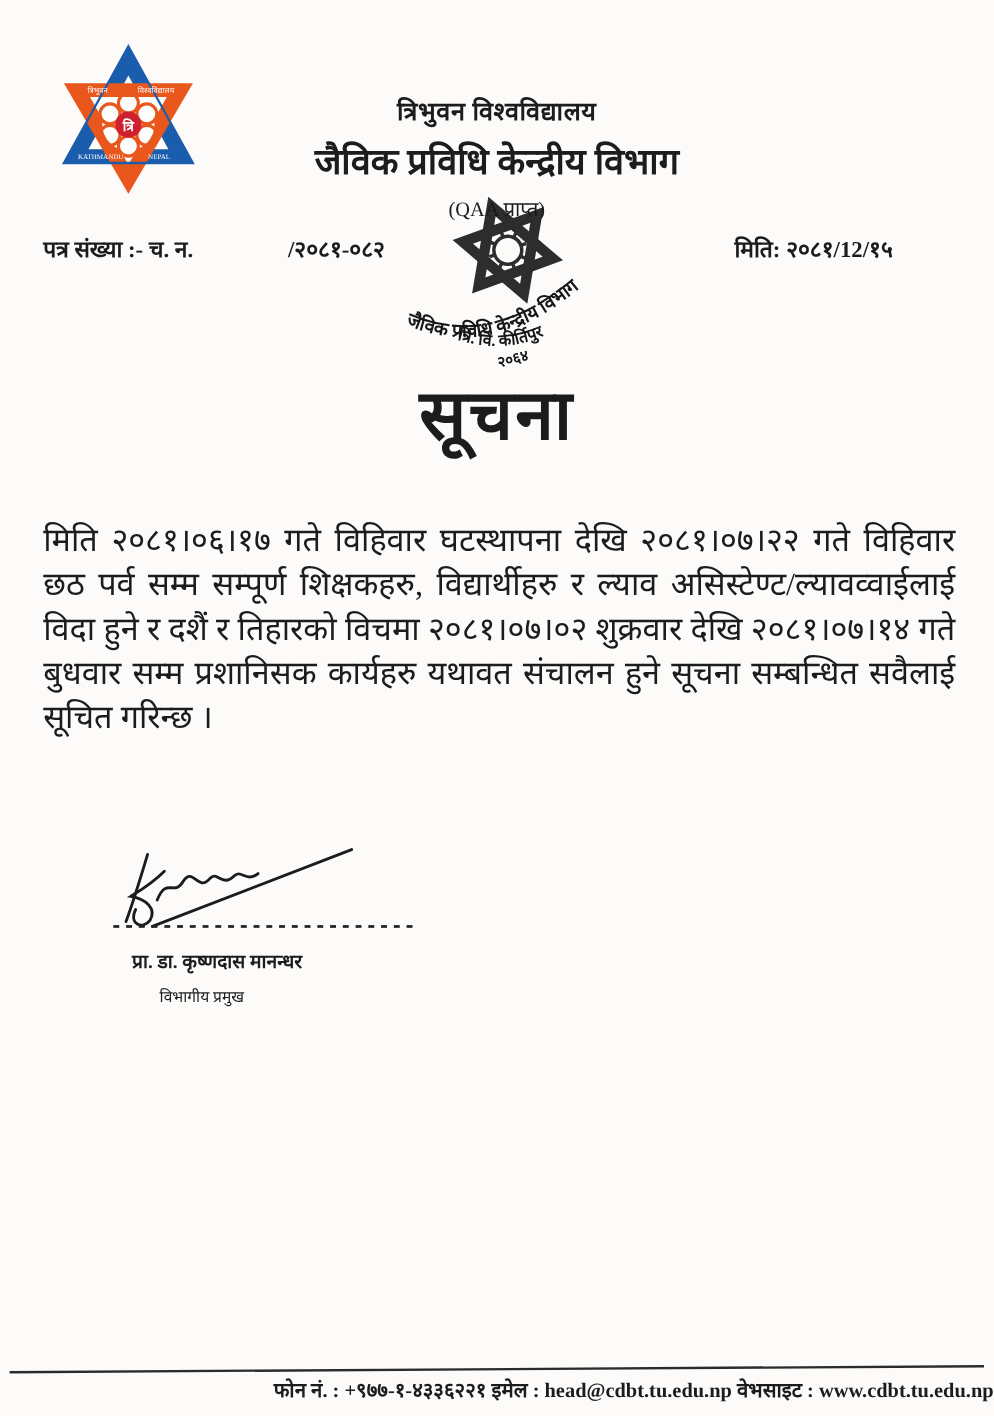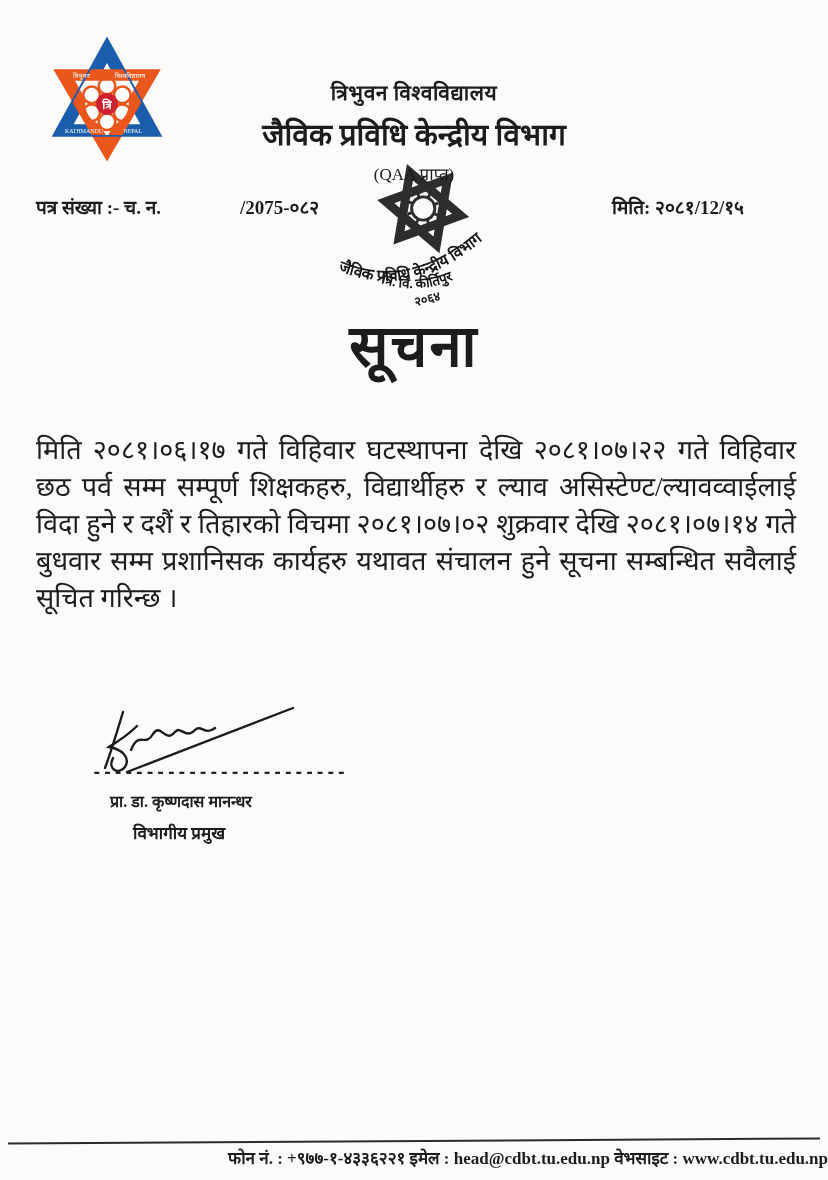--- a/index.html
+++ b/index.html
@@ -38,21 +38,21 @@
 
   
   .body-text{position:absolute;left:36px;top:432px;width:760px;
     font-size:27px;line-height:37px;text-align:justify;font-weight:500;}
 
   
   .sig-svg{position:absolute;left:85px;top:692px;width:240px;height:92px;}
   .sig-dashes{position:absolute;left:92px;top:762px;font-family:"DejaVu Sans Mono","Liberation Mono",monospace;
     font-size:16px;font-weight:700;letter-spacing:1px;color:#222;}
   .sig-name{position:absolute;left:110px;top:790px;font-size:16px;font-weight:700;}
-  .sig-designation{position:absolute;left:133px;top:821px;font-size:17px;font-weight:700;}
+  .sig-designation{position:absolute;left:133px;top:821px;font-size:13px;font-weight:400;}
 
   
   .footer-rule{position:absolute;left:8px;top:1140px;width:812px;border-top:2px solid #2b2b2b;transform:rotate(-0.35deg);}
   .footer-text{position:absolute;left:0;top:1146px;width:100%;text-align:right;
     font-size:17px;font-weight:700;}
 
   svg text{font-family:"Liberation Serif","DejaVu Serif",serif;}
 </style>
 </head>
 <body>
@@ -90,21 +90,21 @@
   </svg>
 
   <div class="letterhead">
     <div class="lh-university">त्रिभुवन विश्वविद्यालय</div>
     <div class="lh-department">जैविक प्रविधि केन्द्रीय विभाग</div>
     <div class="lh-qaa">(QAA प्राप्त)</div>
   </div>
 
   <div class="refrow">
     <span class="ref-label">पत्र संख्या :- च. न.</span>
-    <span class="ref-number">/2075-०८२</span>
+    <span class="ref-number">/२०८१-०८२</span>
     <span class="ref-date">मिति: २०८१/12/१५</span>
   </div>
 
   <svg class="stamp" viewBox="0 0 210 150">
     <g stroke="#171717" fill="none" opacity="0.9">
       <g transform="translate(102,48) rotate(-18)">
         <polygon points="0,-40 -34,20 34,20" stroke-width="9"></polygon>
         <polygon points="0,40 -34,-20 34,-20" stroke-width="9"></polygon>
         <circle cx="0" cy="0" r="12" stroke-width="3"></circle>
         <g stroke-width="3">

